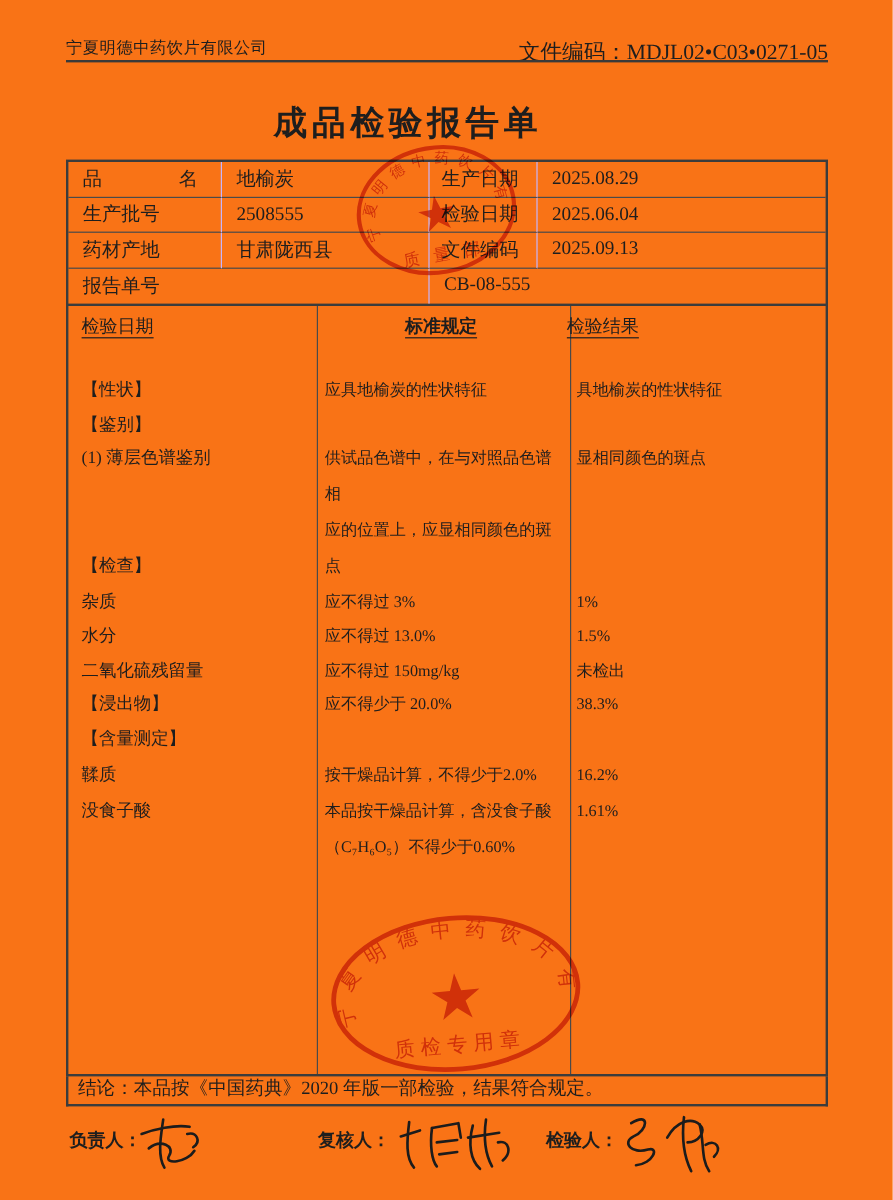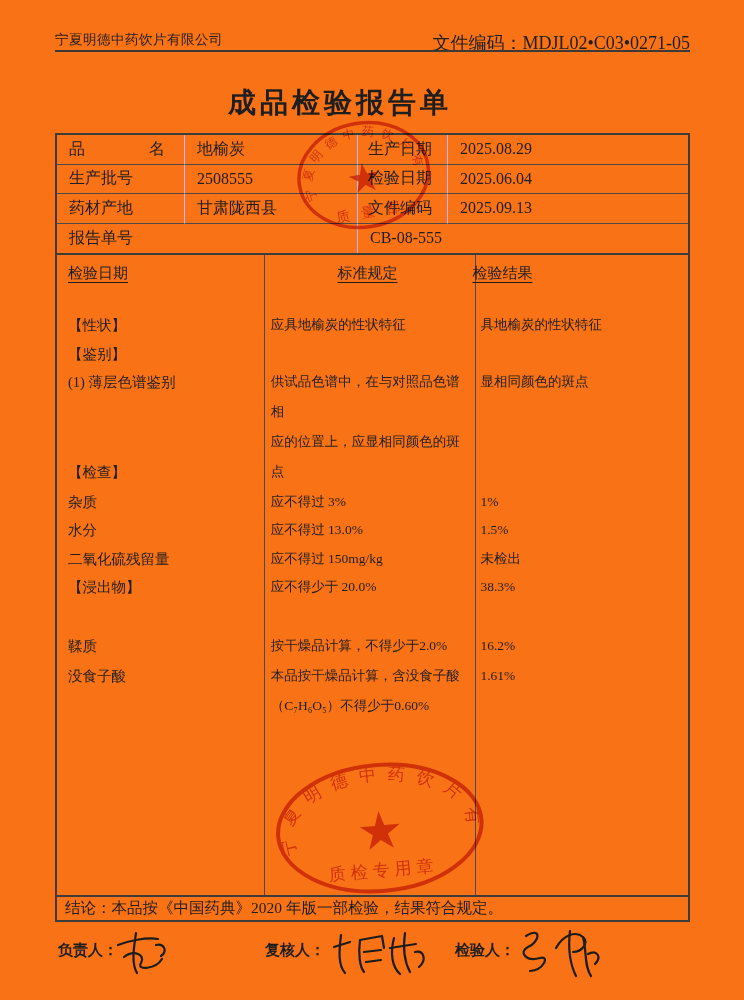--- a/index.html
+++ b/index.html
@@ -23,21 +23,21 @@
   .info .lab3{padding-left:10px;}
   .info .span2a{grid-column:1 / span 2;}
   .info .span2b{grid-column:3 / span 2;border-right:none;}
   
   .insp{position:absolute;left:55px;top:255px;width:635px;height:642px;
         border:2px solid #3c3c3c;border-top:none;box-sizing:border-box;}
   .vline{position:absolute;top:0;bottom:0;width:1px;background:#4a4a4a;}
   .vline.v1{left:207px;} .vline.v2{left:418px;}
   .insp-head{position:absolute;left:0;top:3px;width:100%;display:flex;line-height:30px;font-size:15px;}
   .insp-head .h1{width:207px;padding-left:11px;box-sizing:border-box;}
-  .insp-head .h2{width:211px;text-align:center;box-sizing:border-box;}
+  .insp-head .h2{width:211px;text-align:center;box-sizing:border-box;font-weight:bold;}
   .insp-head .h3{width:217px;text-align:left;box-sizing:border-box;}
   .insp-head span{text-decoration:underline;text-underline-offset:4px;}
   .irow{position:absolute;left:0;width:100%;display:flex;line-height:30px;}
   .irow .c1{width:207px;padding-left:11px;font-size:14.5px;box-sizing:border-box;}
   .irow .c2{width:211px;padding-left:8px;font-size:13.5px;white-space:pre-line;box-sizing:border-box;}
   .irow .c3{width:217px;padding-left:8px;font-size:13.5px;box-sizing:border-box;}
   
   .conclusion{position:absolute;left:55px;top:897px;width:635px;height:25px;
         border:2px solid #3c3c3c;border-top:none;box-sizing:border-box;
         font-size:15.5px;line-height:22px;padding-left:8px;}
@@ -122,20 +122,25 @@
     </div>
     <div class="irow" style="top:289px">
       <div class="c1">二氧化硫残留量</div>
       <div class="c2">应不得过 150mg/kg</div>
       <div class="c3">未检出</div>
     </div>
     <div class="irow" style="top:317px">
       <div class="c1">【浸出物】</div>
       <div class="c2">应不得少于 20.0%</div>
       <div class="c3">38.3%</div>
+    </div>
+    <div class="irow" style="top:346px">
+      <div class="c1">【含量测定】</div>
+      <div class="c2"></div>
+      <div class="c3"></div>
     </div>
     <div class="irow" style="top:376px">
       <div class="c1">鞣质</div>
       <div class="c2">按干燥品计算，不得少于2.0%</div>
       <div class="c3">16.2%</div>
     </div>
     <div class="irow" style="top:406px">
       <div class="c1">没食子酸</div>
       <div class="c2">本品按干燥品计算，含没食子酸
 （C₇H₆O₅）不得少于0.60%</div>

